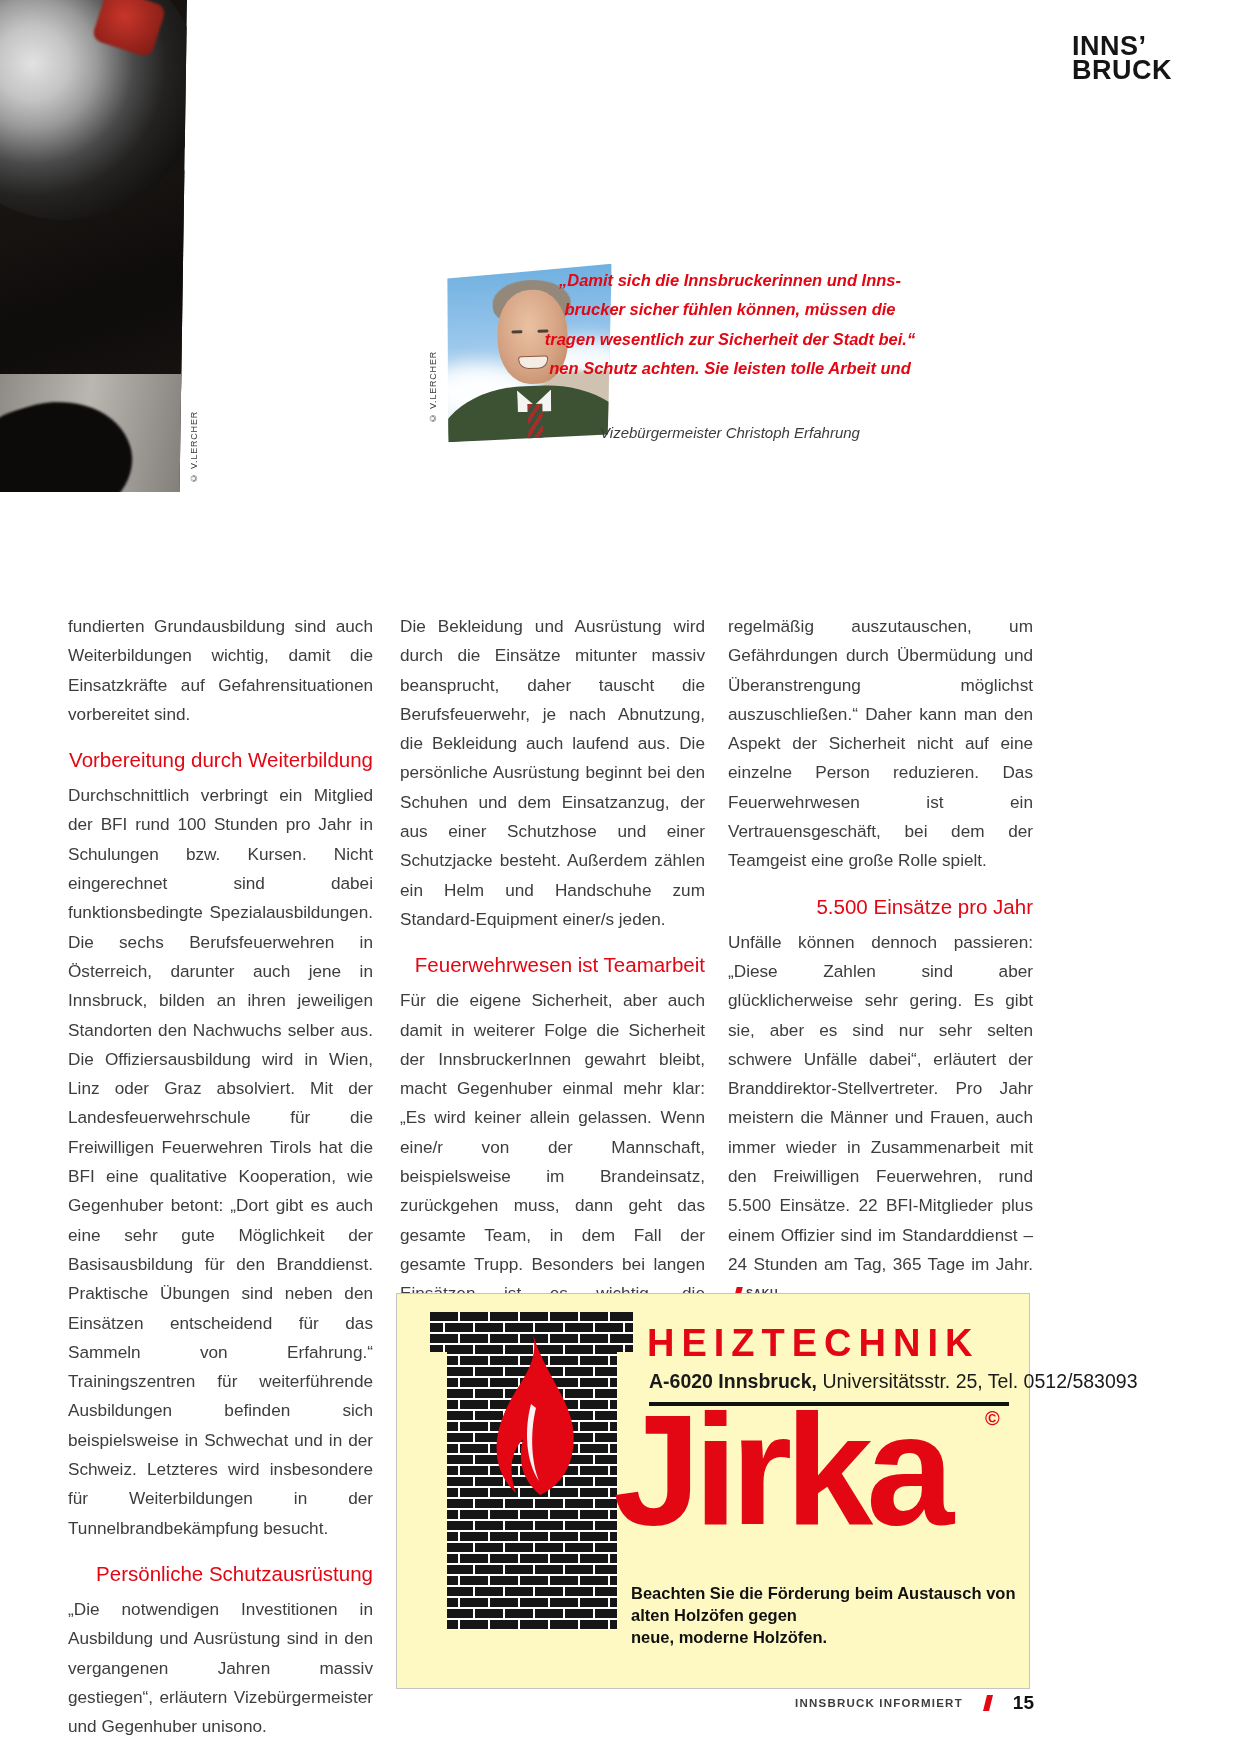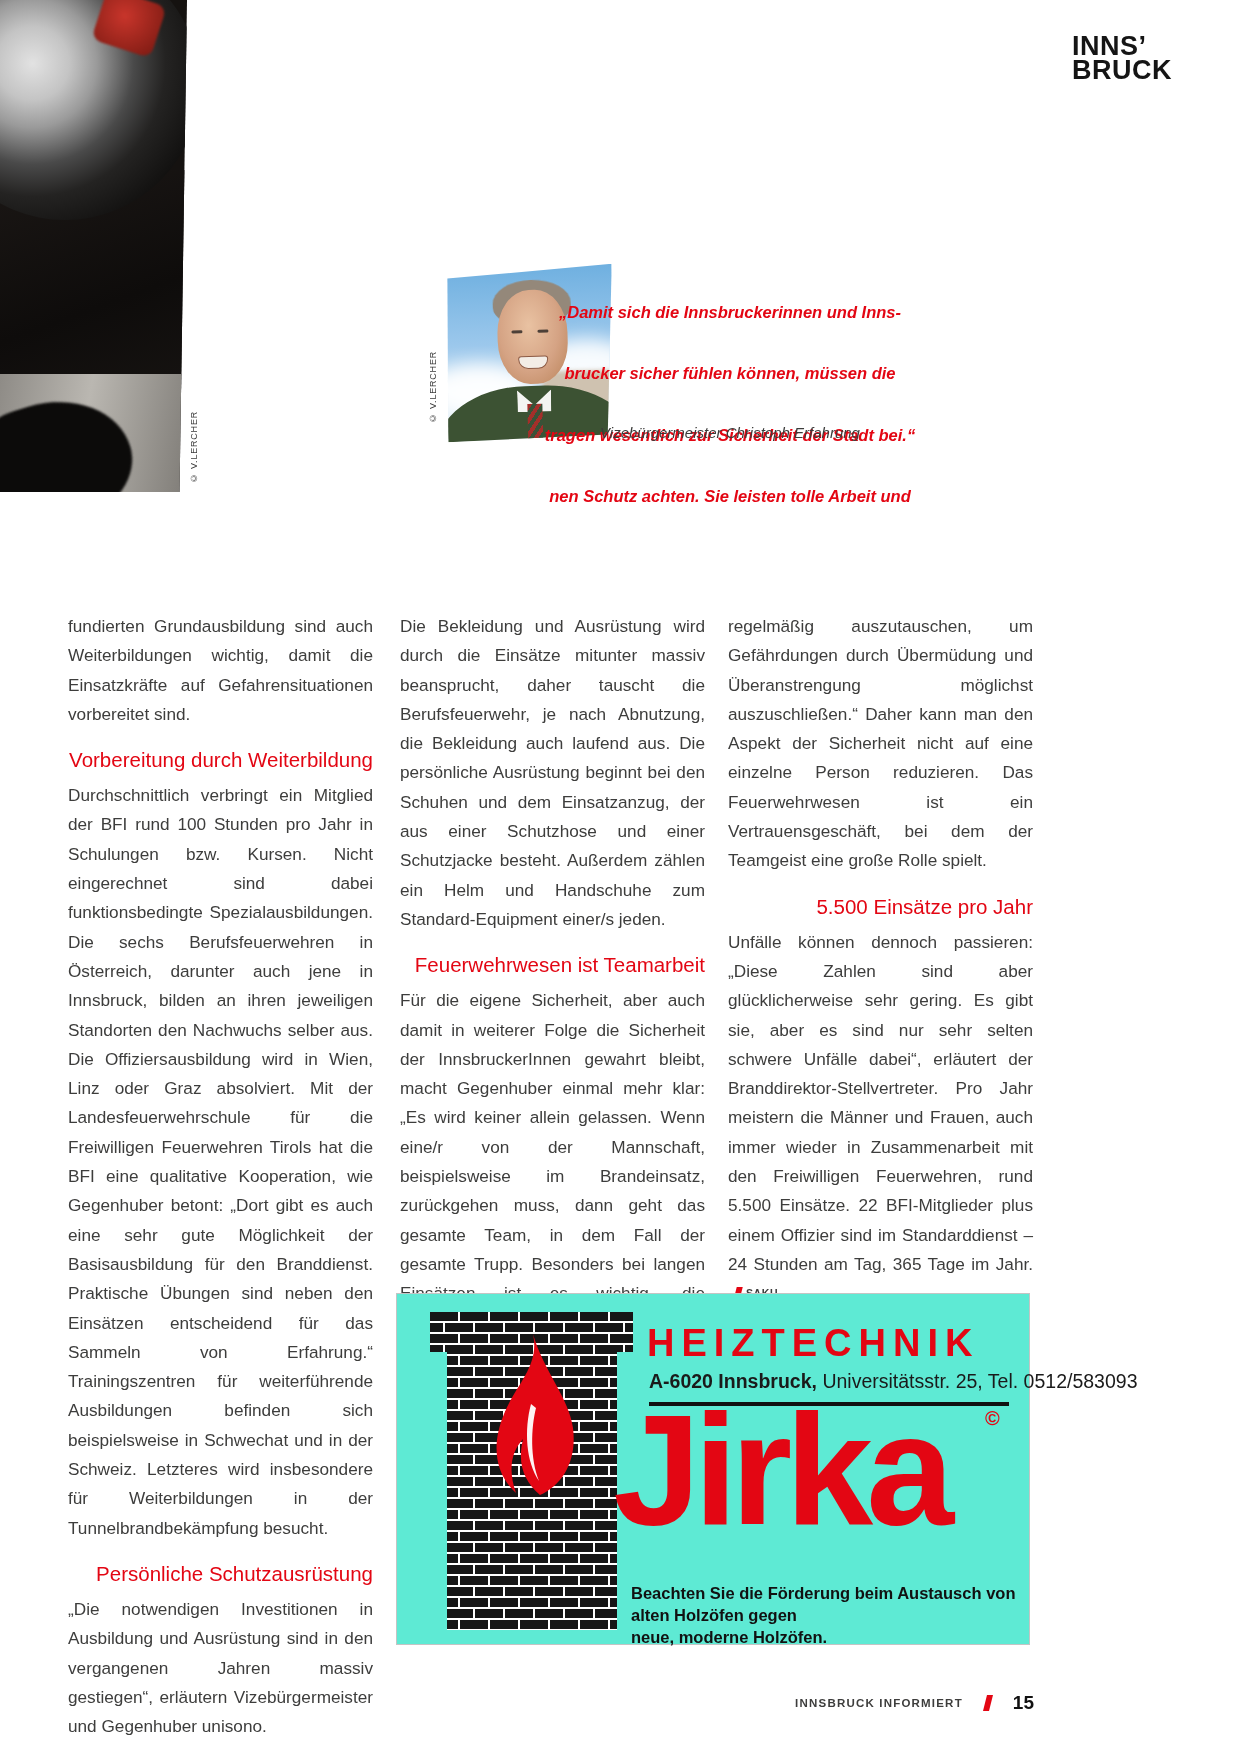--- a/index.html
+++ b/index.html
@@ -46,37 +46,37 @@
   .p-shoulders{position:absolute;left:-12px;bottom:-8px;width:200px;height:62px;background:#3c5233;
                border-radius:45% 45% 0 0/100% 100% 0 0;}
   .p-collar{position:absolute;left:70px;bottom:28px;width:34px;height:22px;background:#f4f4f2;
             clip-path:polygon(0 0,50% 70%,100% 0,100% 100%,0 100%);}
   .p-tie{position:absolute;left:80px;bottom:0px;width:15px;height:36px;
          background:repeating-linear-gradient(125deg,#a32f2a 0 4px,#395238 4px 8px);}
 
   
   .quote{position:absolute;left:520px;top:266px;width:420px;display:flex;flex-direction:column;align-items:center;
          color:#e30613;font-weight:700;font-style:italic;font-size:16.5px;line-height:29.3px;}
-  .qline{white-space:nowrap;margin-top:32px;}
+  .qline{white-space:nowrap;}
   .attribution{position:absolute;left:520px;top:424px;width:420px;text-align:center;
                font-style:italic;font-size:15px;color:#3b3b3a;}
 
   
   .col{position:absolute;top:612px;width:305px;font-size:17.2px;line-height:29.3px;text-align:justify;}
   .col1{left:68px;} .col2{left:400px;} .col3{left:728px;}
   .col p{margin:0 0 17px 0;}
   .red-head{margin:13px 0 7px 0;color:#e30613;font-size:20.5px;line-height:28px;font-weight:400;
             text-align:right;font-style:normal;}
   .red-head.oneline{white-space:nowrap;}
   .redmark{display:inline-block;width:6px;height:14px;background:#e30613;transform:skewX(-14deg);
            margin:0 5px 0 7px;vertical-align:-1px;}
   .saku{font-size:10.5px;font-weight:700;letter-spacing:.6px;color:#3d3d3c;vertical-align:3px;}
 
   
-  .ad{position:absolute;left:396px;top:1293px;width:634px;height:352px;background:#5eead4;
+  .ad{position:absolute;left:396px;top:1293px;width:634px;height:396px;background:#fef9c3;
       border:1px solid #c4c4c4;box-sizing:border-box;}
   .chimney{position:absolute;left:33px;top:18px;}
   .ad-title{position:absolute;left:250px;top:28px;color:#e30613;font-weight:700;font-size:38px;
             letter-spacing:7px;white-space:nowrap;}
   .ad-address{position:absolute;left:252px;top:76px;font-size:19.5px;color:#1a1a1a;white-space:nowrap;}
   .ad-address b{font-weight:700;}
   .ad-rule{position:absolute;left:252px;top:108px;width:360px;height:4px;background:#111;}
   .ad-logo{position:absolute;left:216px;top:96px;color:#e30613;font-weight:700;font-size:158px;
            line-height:1;letter-spacing:-7px;}
   .ad-copy{position:absolute;left:588px;top:113px;color:#e30613;font-weight:700;font-size:20px;}

